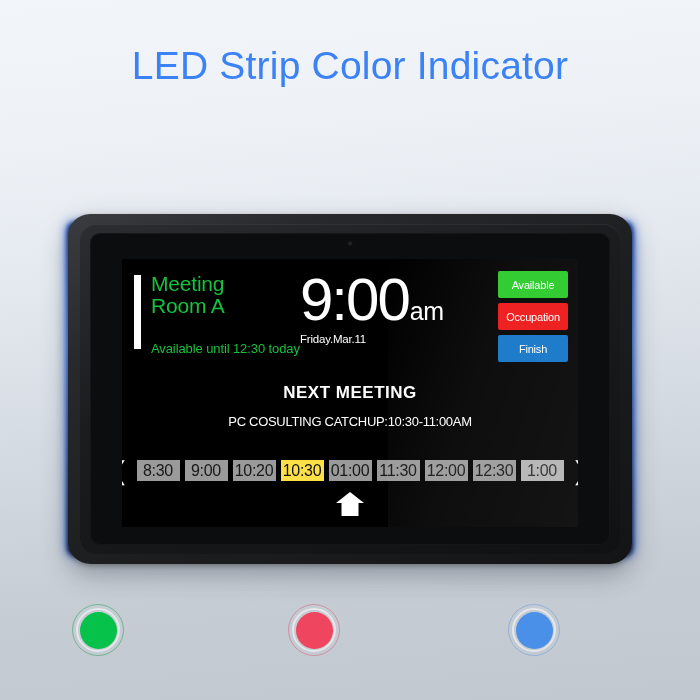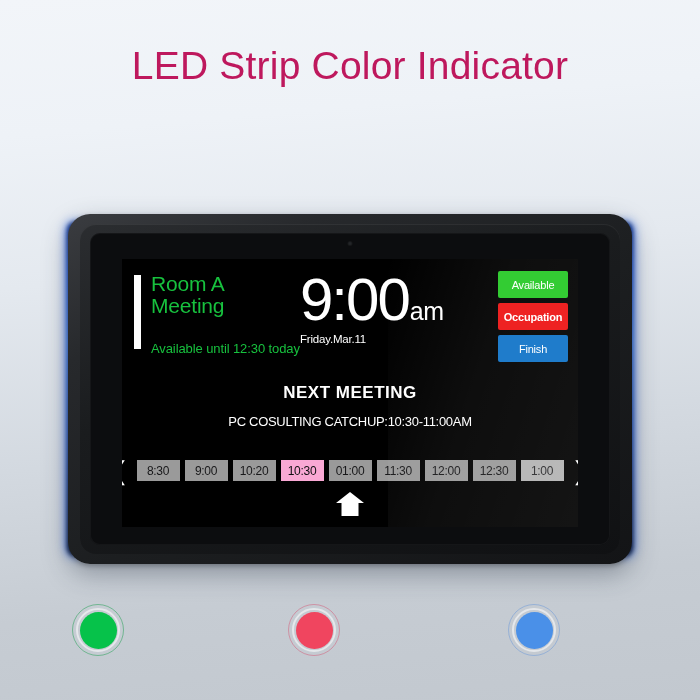--- a/index.html
+++ b/index.html
@@ -11,21 +11,21 @@
     overflow: hidden;
   }
 
   
   .page-title {
     position:absolute;
     top:44px; left:0; width:100%;
     text-align:center;
     font-size:39px;
     font-weight:400;
-    color:#be185d;
+    color:#3b82f6;
     letter-spacing:0.2px;
     white-space:nowrap;
   }
 
   
   .device-wrap {
     position:absolute;
     left:68px; top:214px;
     width:564px; height:350px;
   }
@@ -187,25 +187,25 @@
     line-height:20px;
     font-weight:bold;
     padding:0 4px;
     user-select:none;
   }
   .tl-slot {
     min-width:43px; height:21px;
     display:flex; align-items:center; justify-content:center;
     background:#9a9a9a;
     color:#18181a;
-    font-size:12px;
+    font-size:16px;
     padding:0 5px;
     letter-spacing:-0.3px;
   }
-  .tl-slot.selected { background:#f9a8d4; color:#101012; }
+  .tl-slot.selected { background:#fde047; color:#101012; }
   .tl-slot.dim { background:#b3b3b3; color:#2a2a2c; }
 
   
   .home-btn {
     position:absolute;
     left:50%; bottom:10px;
     transform:translateX(-50%);
     width:30px; height:26px;
   }
 
@@ -256,37 +256,37 @@
 
         <div class="camera-dot"></div>
 
         <div class="screen">
 
           <div class="top-row">
 
             <div class="room-block">
               <div class="room-accent-bar"></div>
               <div>
+                <div class="room-name">Meeting</div>
                 <div class="room-name">Room A</div>
-                <div class="room-name">Meeting</div>
                 <div class="room-sub">Available until 12:30 today</div>
               </div>
             </div>
 
             <div class="clock-block">
               <div class="clock-line">
                 <span class="clock-time">9:00</span>
                 <span class="clock-ampm">am</span>
               </div>
               <div class="clock-date">Friday.Mar.11</div>
             </div>
 
             <div class="status-col">
               <div class="status-btn" style="background: rgb(51, 204, 51);">Available</div>
-              <div class="status-btn" style="background: rgb(238, 34, 34); font-weight: bold;">Occupation</div>
+              <div class="status-btn" style="background: rgb(238, 34, 34);">Occupation</div>
               <div class="status-btn" style="background: rgb(31, 124, 203);">Finish</div>
             </div>
           </div>
 
           <div class="next-meeting">
             <div class="nm-title">NEXT MEETING</div>
             <div class="nm-detail">PC COSULTING CATCHUP:10:30-11:00AM</div>
           </div>
 
           <div class="timeline">

